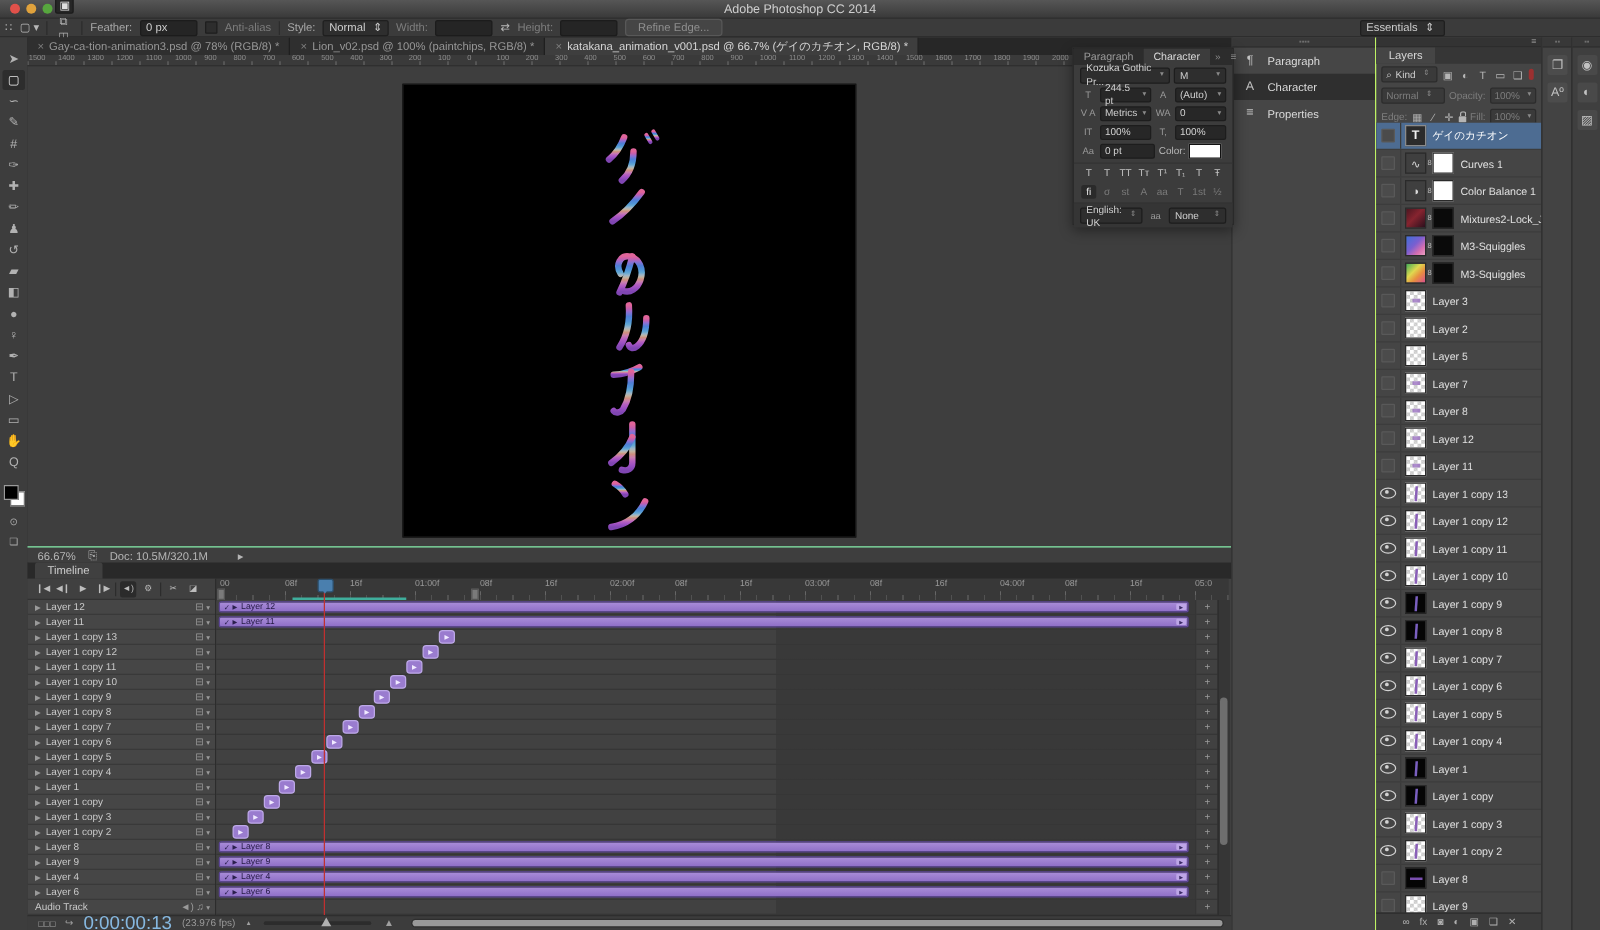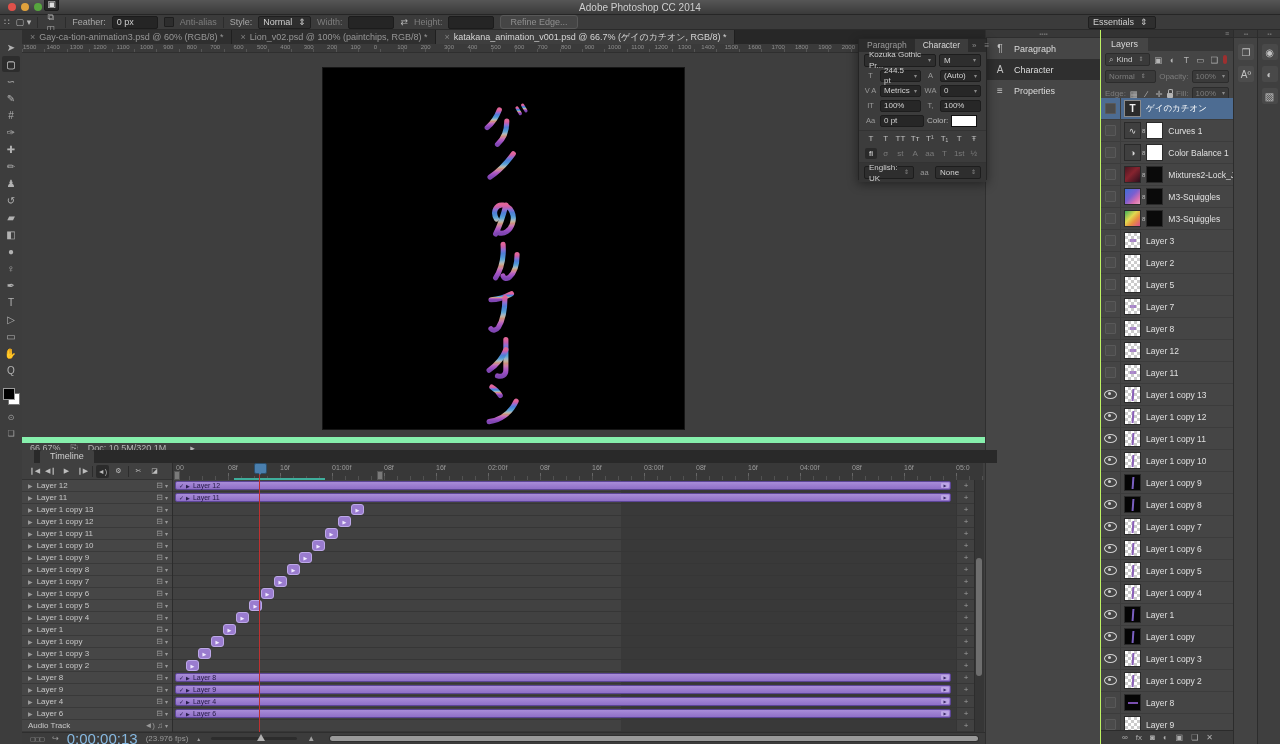--- a/index.html
+++ b/index.html
@@ -42,26 +42,26 @@
   .doc-tab{display:flex;align-items:center;gap:4px;padding:0 8px;font-size:9px;color:#979797;background:#2f2f2f;border-right:1px solid #1f1f1f;white-space:nowrap}
   .doc-tab.active{background:#3e3e3e;color:#d6d6d6}
   .tab-close{color:#808080;font-size:9px}
   #canvas-ruler{position:absolute;left:0;top:14px;width:963px;height:8px;background:#3a3a3a;border-bottom:1px solid #2f2f2f;
     display:flex;overflow:hidden;
     background-image:repeating-linear-gradient(90deg,#555 0 1px,transparent 1px 22.4px);background-size:100% 3px;background-position:0 100%;background-repeat:no-repeat}
   .ruler-num{flex:0 0 22.4px;font-size:6px;color:#8d8d8d;line-height:7px;text-align:left;padding-left:1px}
   #canvas{position:absolute;left:300px;top:37px;width:363px;height:363px;background:#000;border:1px solid #161616;box-sizing:border-box}
   #artwork{position:absolute;left:152px;top:26px}
   .sr{position:absolute;width:1px;height:1px;overflow:hidden;clip:rect(0 0 0 0)}
-  #statusbar{position:absolute;left:0;top:407px;width:963px;height:13px;background:#3e3e3e;border-top:6px solid #86efac;
-    display:flex;align-items:flex-start;font-size:9px;color:#b5b5b5;gap:10px;padding-left:8px;box-sizing:border-box}
+  #statusbar{position:absolute;left:0;top:407px;width:963px;height:13px;background:#3e3e3e;border-top:1px solid #86efac;
+    display:flex;align-items:flex-end;font-size:9px;color:#b5b5b5;gap:10px;padding-left:8px;box-sizing:border-box}
   #statusbar .docinfo{background:#3e3e3e;padding:0 14px 0 0}
   
   #timeline{position:absolute;left:22px;top:450px;width:963px;height:294px;background:#404040}
-  #tl-tabbar{position:absolute;left:12px;top:0;width:963px;height:13px;background:#292929}
+  #tl-tabbar{position:absolute;left:0;top:0;width:963px;height:13px;background:#292929}
   #tl-tab{position:absolute;left:6px;top:0;height:13px;background:#404040;color:#cfcfcf;font-size:9px;padding:0 10px;line-height:13px;border-radius:2px 2px 0 0}
   #tl-toolrow{position:absolute;left:0;top:13px;width:150px;height:17px;background:#404040;border-bottom:1px solid #323232;
     display:flex;align-items:center;gap:3px;padding-left:6px;box-sizing:border-box}
   .tbtn{width:13px;height:13px;display:flex;align-items:center;justify-content:center;font-size:7px;color:#bdbdbd}
   .tbtn.active{background:#2b2b2b;border-radius:2px}
   #tl-ruler{position:absolute;left:150px;top:13px;width:810px;height:17px;background:#383838;border-bottom:1px solid #303030;border-left:1px solid #2c2c2c;overflow:hidden;
     background-image:repeating-linear-gradient(90deg,#525252 0 1px,transparent 1px 13px),repeating-linear-gradient(90deg,#666 0 1px,transparent 1px 52px);
     background-size:100% 4px,100% 7px;background-position:3px 100%,3px 100%;background-repeat:no-repeat,no-repeat}
   .tl-num{position:absolute;top:1px;font-size:7px;color:#9a9a9a}
   #workarea-l,#workarea-r{position:absolute;bottom:0;width:4px;height:7px;background:#7a7a7a;border:1px solid #555}
@@ -281,21 +281,21 @@
     <div id="bg"></div>
   </div>
   <div class="toolextra" style="position:absolute;left:2px;top:378px">⊙</div>
   <div class="toolextra" style="position:absolute;left:2px;top:394px">❏</div>
 </div>
 
 <div id="docarea">
   <div id="doc-tabs">
       <div class="doc-tab">
         <span class="tab-close">×</span>
-        <span class="tab-label">Gay-ca-tion-animation3.psd @ 60% (RGB/8) *</span>
+        <span class="tab-label">Gay-ca-tion-animation3.psd @ 78% (RGB/8) *</span>
       </div>
       <div class="doc-tab">
         <span class="tab-close">×</span>
         <span class="tab-label">Lion_v02.psd @ 100% (paintchips, RGB/8) *</span>
       </div>
       <div class="doc-tab active">
         <span class="tab-close">×</span>
         <span class="tab-label">katakana_animation_v001.psd @ 66.7% (ゲイのカチオン, RGB/8) *</span>
       </div>
     </div>

